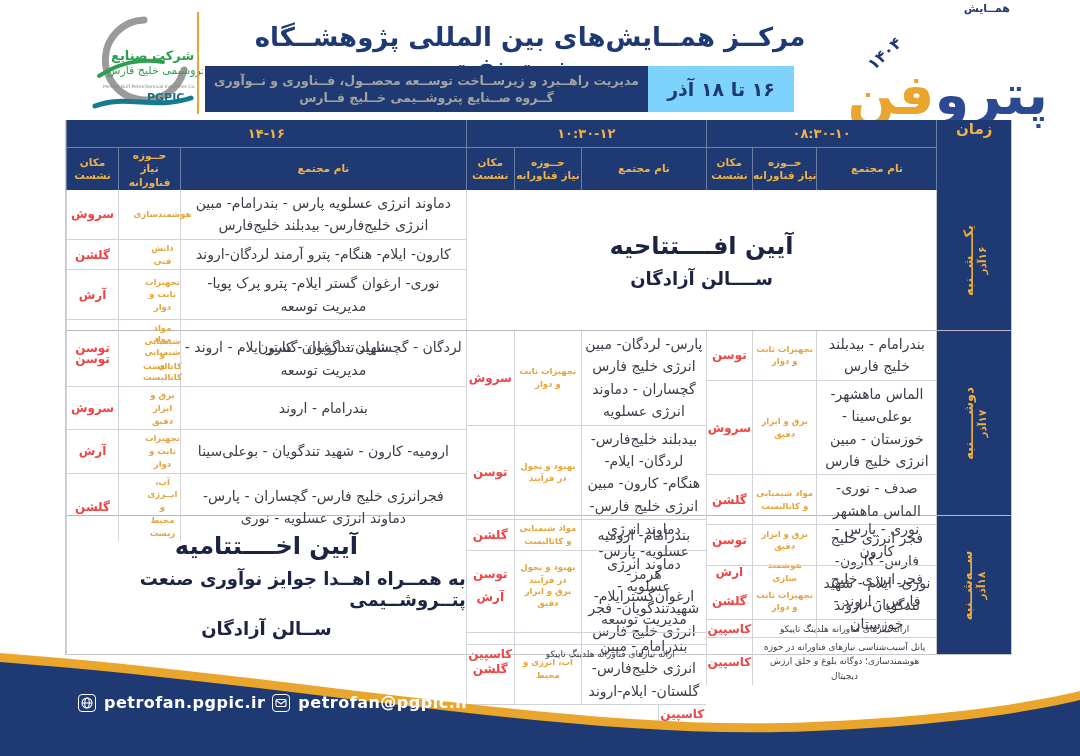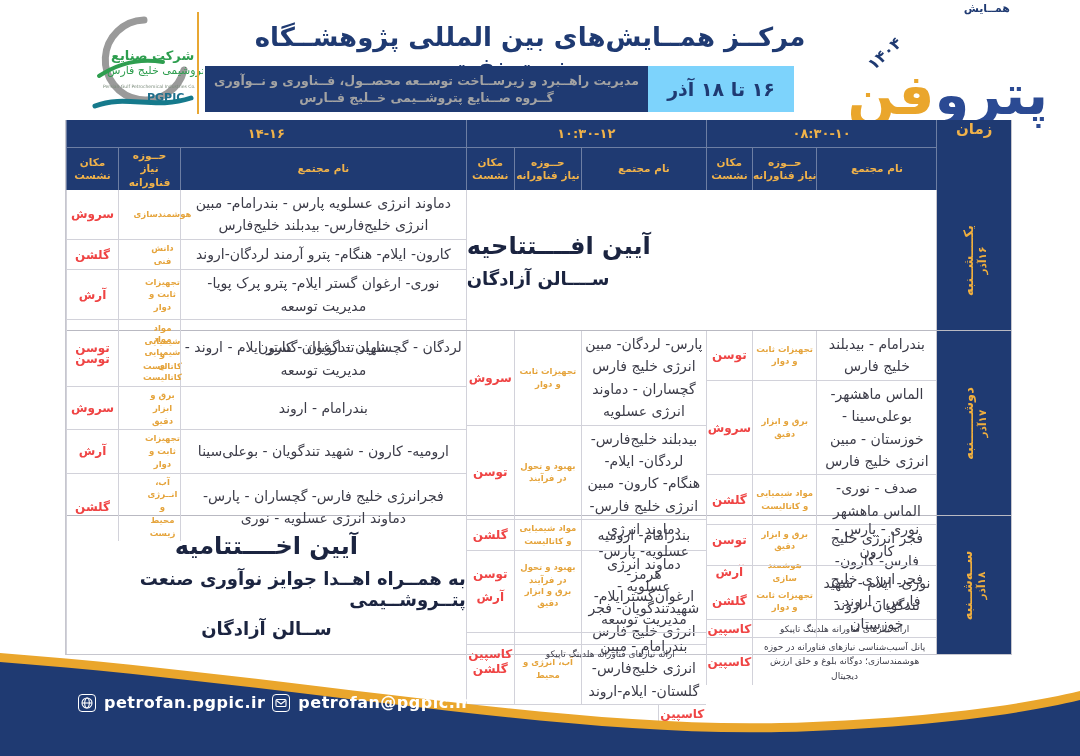--- a/index.html
+++ b/index.html
@@ -65,21 +65,21 @@
     border-left:1px solid #d2d2da; padding:2px 3px; }
   .c-name { width:52%; font-size:14px; color:#3c3c48; line-height:1.6; }
   .c-need { width:28%; font-size:8.5px; color:#e5a43c; font-weight:bold; line-height:1.5; }
   .c-place { width:20%; font-size:12px; color:#ef4444; font-weight:bold; }
   .s3 .c-name { width:71.5%; } .s3 .c-need { width:15.5%;padding-left:29px; } .s3 .c-place { width:13%; }
   .c-merged { flex:1; font-size:9px; color:#3c3c48; line-height:1.6; display:flex;
     align-items:center; justify-content:center; text-align:center; border-left:1px solid #d2d2da;
     padding:2px 6px; }
   .ceremony { display:flex; flex-direction:column; align-items:center; justify-content:center;
     gap:8px; border-left:1px solid #d2d2da; }
-  .cer-open { width:49.8%;align-items:flex-end; }
+  .cer-open { width:49.8%; }
   .cer-close { width:42.3%; }
   .cer-title { font-size:24px; font-weight:bold; color:#1b2440; }
   .cer-line { font-size:18px; font-weight:bold; color:#1b2440; }
 
   
   .footer-wave { position:absolute; left:0; bottom:0; width:1080px; height:120px; }
   .contact { position:absolute; left:78px; top:693px; display:flex; flex-direction:row;
     gap:7px; direction:ltr; z-index:3; }
   .contact-item { display:flex; align-items:center; gap:8px; color:#ffffff;
     font-size:16px; font-weight:bold; letter-spacing:0.5px; }

